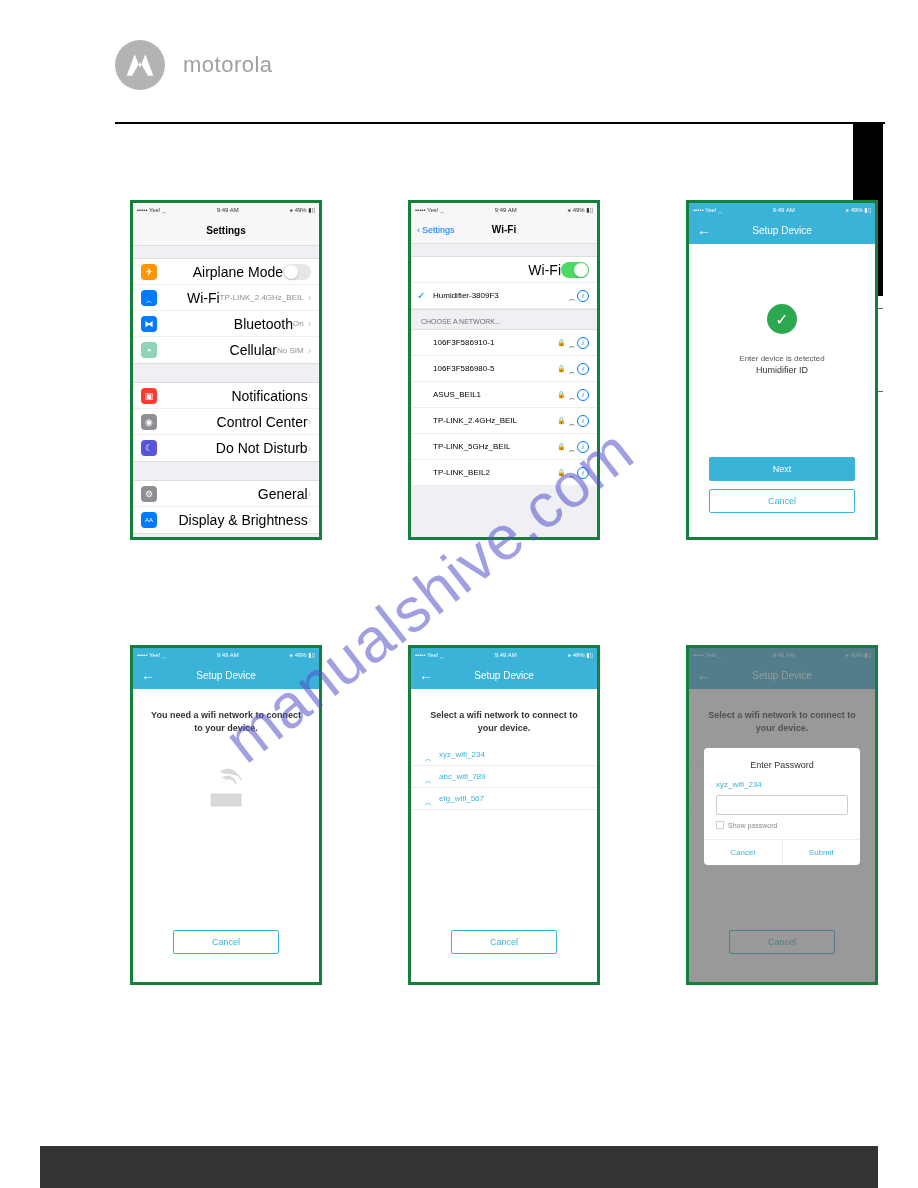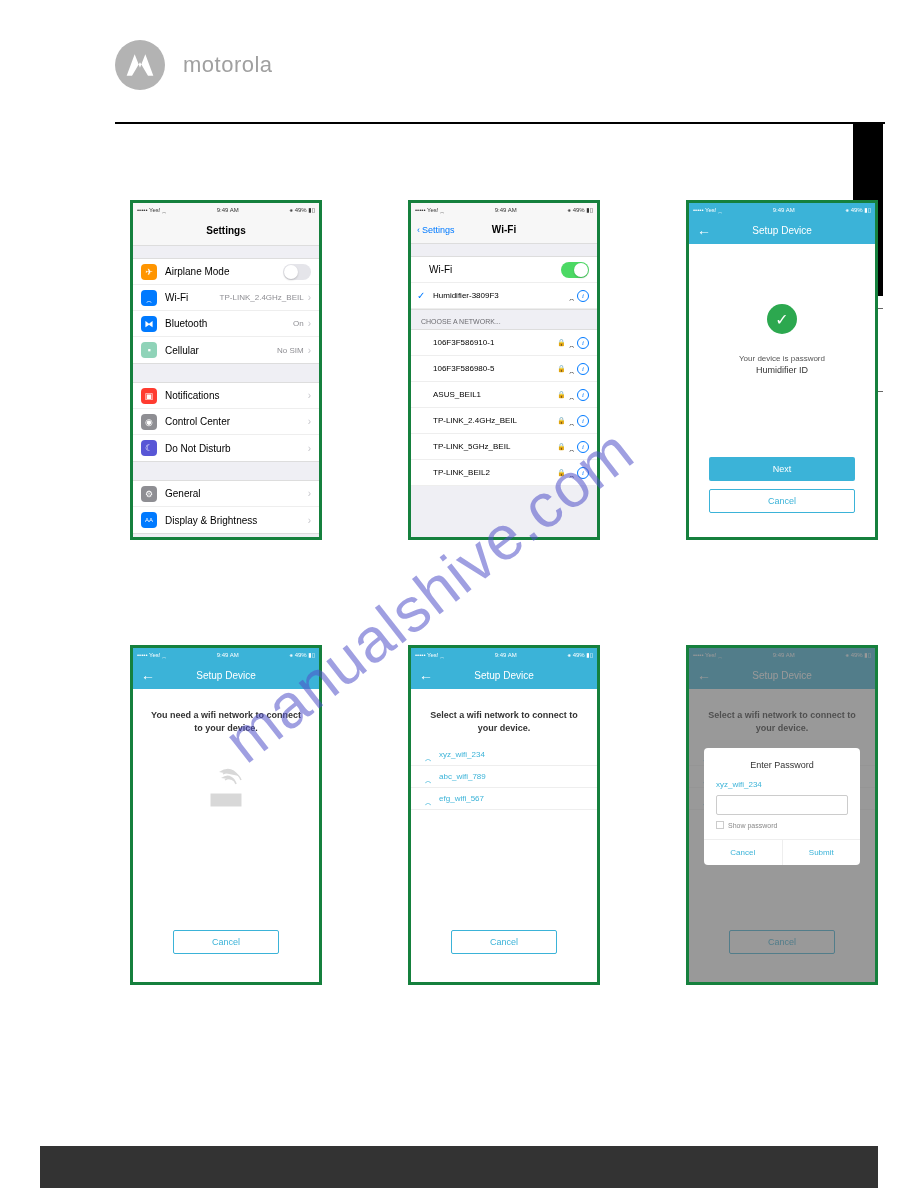--- a/index.html
+++ b/index.html
@@ -21,21 +21,21 @@
   .navbar { height: 28px; background: #3bb3d8; color: #fff; display: flex; align-items: center; justify-content: center; position: relative; font-size: 10px; }
   .navbar .back { position: absolute; left: 8px; font-size: 14px; font-weight: 300; }
   .ios-nav { height: 28px; background: #f7f7f7; border-bottom: 1px solid #ddd; display: flex; align-items: center; justify-content: center; position: relative; font-size: 10px; font-weight: 600; }
   .ios-nav .back { position: absolute; left: 6px; color: #007aff; font-weight: 400; display: flex; align-items: center; gap: 2px; font-size: 9px; }
   .settings-title { height: 30px; background: #f7f7f7; display: flex; align-items: center; justify-content: center; font-weight: 600; font-size: 10px; border-bottom: 1px solid #ddd; }
   .group { background: #fff; border-top: 1px solid #ddd; border-bottom: 1px solid #ddd; margin-top: 18px; }
   .group.first { margin-top: 12px; }
   .cell { height: 26px; display: flex; align-items: center; padding: 0 8px; border-bottom: 1px solid #eee; position: relative; background: #fff; }
   .cell:last-child { border-bottom: none; }
   .cell .icon { width: 16px; height: 16px; border-radius: 4px; margin-right: 8px; display: flex; align-items: center; justify-content: center; color: #fff; font-size: 9px; }
-  .cell .label { flex: 1; color: #000; font-size: 10px; }
+  .cell .label { flex: 1; color: #000; font-size: 14px; text-align: right; }
   .cell .value { color: #8e8e93; font-size: 8px; margin-right: 4px; }
   .cell .chev { color: #c7c7cc; font-size: 10px; }
   .toggle { width: 28px; height: 16px; border-radius: 8px; position: relative; }
   .toggle.on { background: #4cd964; }
   .toggle.off { background: #e5e5ea; }
   .toggle .knob { width: 14px; height: 14px; border-radius: 50%; background: #fff; position: absolute; top: 1px; box-shadow: 0 1px 2px rgba(0,0,0,0.2); }
   .toggle.on .knob { right: 1px; }
   .toggle.off .knob { left: 1px; }
   .section-label { font-size: 7px; color: #6d6d72; padding: 8px 10px 4px; }
   .wifi-cell { height: 26px; display: flex; align-items: center; padding: 0 8px 0 22px; border-bottom: 1px solid #eee; background: #fff; position: relative; }
@@ -232,21 +232,21 @@
           <span>••••• Yes! ⁔</span>
           <span>9:49 AM</span>
           <span>⁕ 49% ▮▯</span>
         </div>
       <div class="navbar">
           <span class="back">←</span>
           <span>Setup Device</span>
         </div>
       <div class="content">
         <div class="checkmark">✓</div>
-        <div class="detected">Your device is password</div>
+        <div class="detected">Enter device is detected</div>
         <div class="device-id">Humidifier ID</div>
       </div>
       <div style="position:absolute;bottom:16px;left:0;right:0">
         <div class="btn primary">
             <span>Next</span>
           </div>
         <div class="btn outline">
             <span>Cancel</span>
           </div>
       </div>

